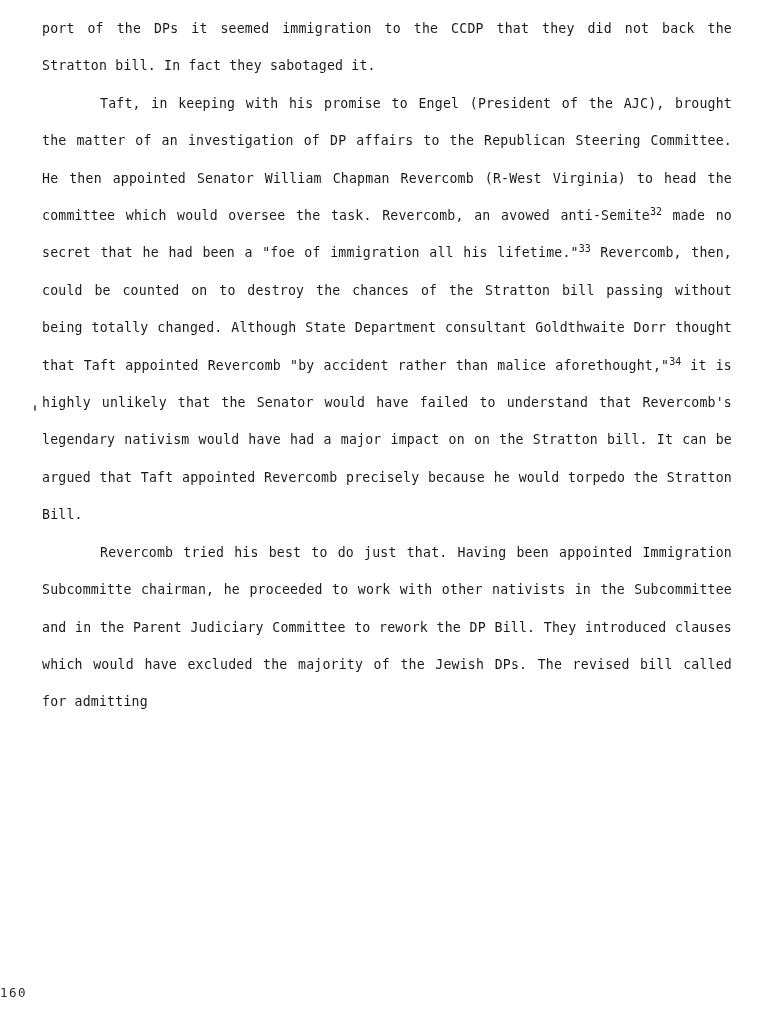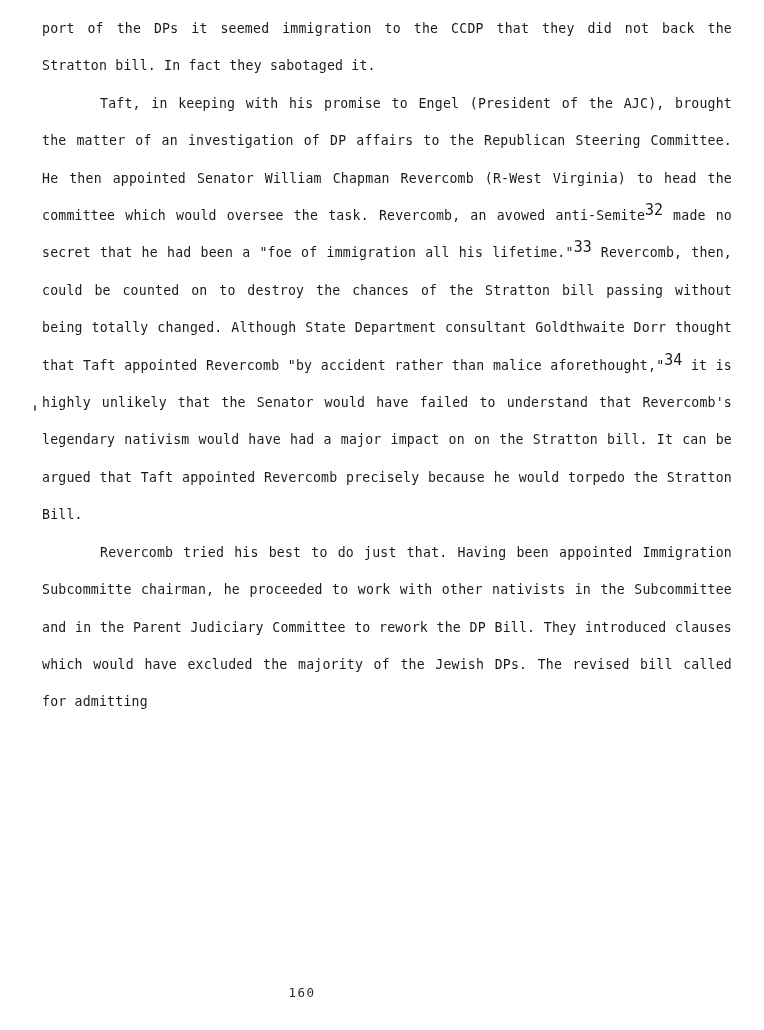--- a/index.html
+++ b/index.html
@@ -33,31 +33,30 @@
     font-size: 13.2px;
     line-height: 37.4px;
     text-align: justify;
     letter-spacing: 0.2px;
     white-space: normal;
   }
   p.para.indent {
     text-indent: 58px;
   }
   sup.fn {
-    font-size: 15px;
+    font-size: 10px;
     vertical-align: super;
     line-height: 0;
     letter-spacing: 0;
   }
   .page-number {
     position: absolute;
     left: 0;
     top: 985px;
     width: 604px;
-    text-align: center;
     font-size: 12.5px;
     font-family: "DejaVu Sans Mono", monospace;
     letter-spacing: 1.5px;
     color: #2a2a2a;
   }
   .speck {
     position: absolute;
     background: #666;
     border-radius: 50%;
   }

